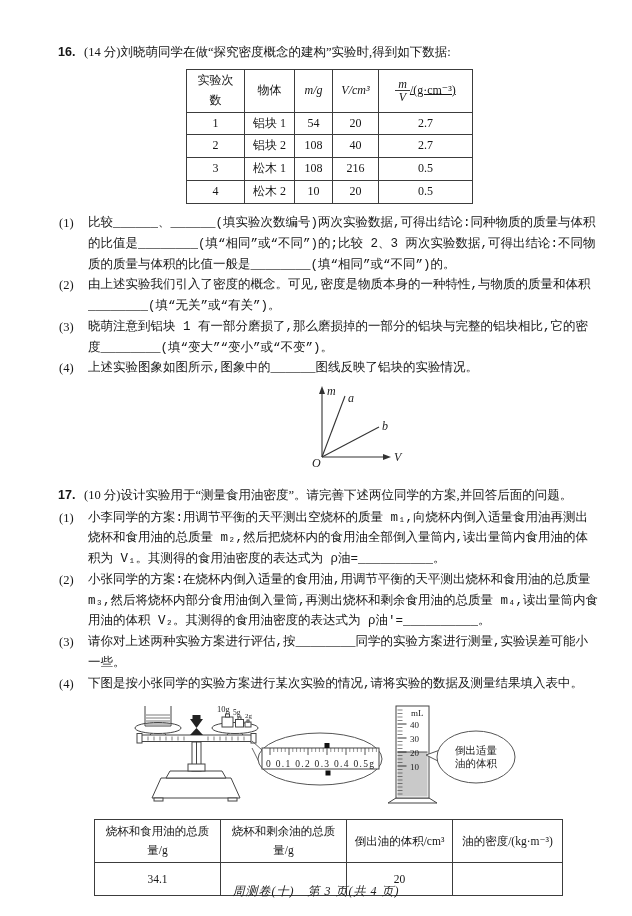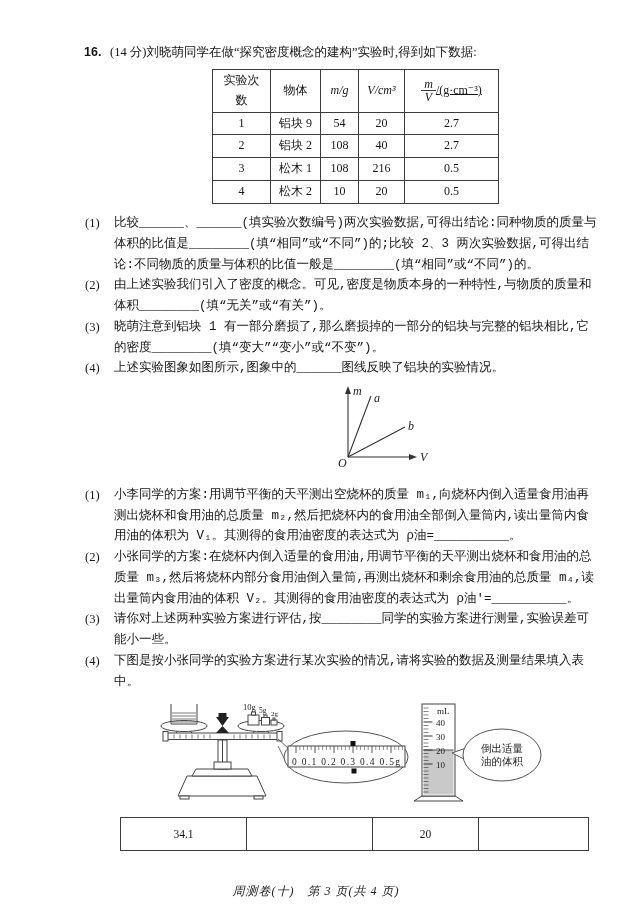--- a/index.html
+++ b/index.html
@@ -1,21 +1,21 @@
 <!DOCTYPE html>
 <html><head>
 <meta charset="utf-8">
 <style>
   html,body{margin:0;padding:0;background:#888;}
   .page{
     width:632px;height:916px;background:#fff;position:relative;overflow:hidden;
     font-family:"Liberation Serif","DejaVu Serif",serif;
     font-size:12.5px;line-height:1.66;color:#161616;margin:0 auto;
   }
-  .content{padding:42px 34px 0 84px;}
+  .content{padding:42px 34px 0 58px;}
   .q{margin-bottom:7px;}
   .qhead{display:flex;margin-bottom:2px;}
   .qnum{flex:none;width:26px;font-family:"Liberation Sans","DejaVu Sans",sans-serif;font-weight:bold;font-size:12.5px;}
   .qstem{flex:1;}
   .sub{display:flex;}
   .sublabel{flex:none;width:29px;padding-left:1px;}
   .subtext{flex:1;font-family:Liberation Mono, monospace;}
   
   .t16{border-collapse:collapse;margin:6px 0 9px 128px;font-size:12px;}
   .t16 th,.t16 td{border:1px solid #3c3c3c;text-align:center;font-weight:normal;padding:1px 7px;}
@@ -66,21 +66,21 @@
           <th>实验次数</th>
           <th>物体</th>
           <th class="varcell">m/g</th>
           <th class="varcell">V/cm³</th>
           <th>
             <span class="frac"><span class="num">m</span><span class="den">V</span></span><span class="fracsuffix">/(g·cm⁻³)</span>
           </th>
         </tr>
         <tr>
           <td>1</td>
-          <td>铝块 9</td>
+          <td>铝块 1</td>
           <td>54</td>
           <td>20</td>
           <td>2.7</td>
         </tr>
         <tr>
           <td>2</td>
           <td>铝块 2</td>
           <td>108</td>
           <td>40</td>
           <td>2.7</td>
@@ -132,20 +132,24 @@
           <text x="45" y="14">m</text>
           <text x="66" y="21">a</text>
           <text x="100" y="49">b</text>
           <text x="112" y="80">V</text>
           <text x="30" y="86">O</text>
         </svg>
       </div>
     </div>
 
     <div class="q">
+      <div class="qhead">
+        <span class="qnum">17.</span>
+        <span class="qstem">(10 分)设计实验用于“测量食用油密度”。请完善下述两位同学的方案,并回答后面的问题。</span>
+      </div>
 
       <div class="sub">
         <span class="sublabel">(1)</span>
         <span class="subtext">小李同学的方案:用调节平衡的天平测出空烧杯的质量 m₁,向烧杯内倒入适量食用油再测出烧杯和食用油的总质量 m₂,然后把烧杯内的食用油全部倒入量筒内,读出量筒内食用油的体积为 V₁。其测得的食用油密度的表达式为 ρ油=__________。</span>
       </div>
       <div class="sub">
         <span class="sublabel">(2)</span>
         <span class="subtext">小张同学的方案:在烧杯内倒入适量的食用油,用调节平衡的天平测出烧杯和食用油的总质量 m₃,然后将烧杯内部分食用油倒入量筒,再测出烧杯和剩余食用油的总质量 m₄,读出量筒内食用油的体积 V₂。其测得的食用油密度的表达式为 ρ油′=__________。</span>
       </div>
       <div class="sub">
@@ -231,20 +235,26 @@
       </div>
 
       <table class="t17">
         <colgroup>
             <col style="width:126px">
             <col style="width:126px">
             <col style="width:106px">
             <col style="width:110px">
           </colgroup>
         <tbody>
+            <tr>
+          <th>烧杯和食用油的总质量/g</th>
+          <th>烧杯和剩余油的总质量/g</th>
+          <th>倒出油的体积/cm³</th>
+          <th>油的密度/(kg·m⁻³)</th>
+        </tr>
         <tr>
           <td>34.1</td>
           <td></td>
           <td>20</td>
           <td></td>
         </tr>
       </tbody>
         </table>
     </div>
 

